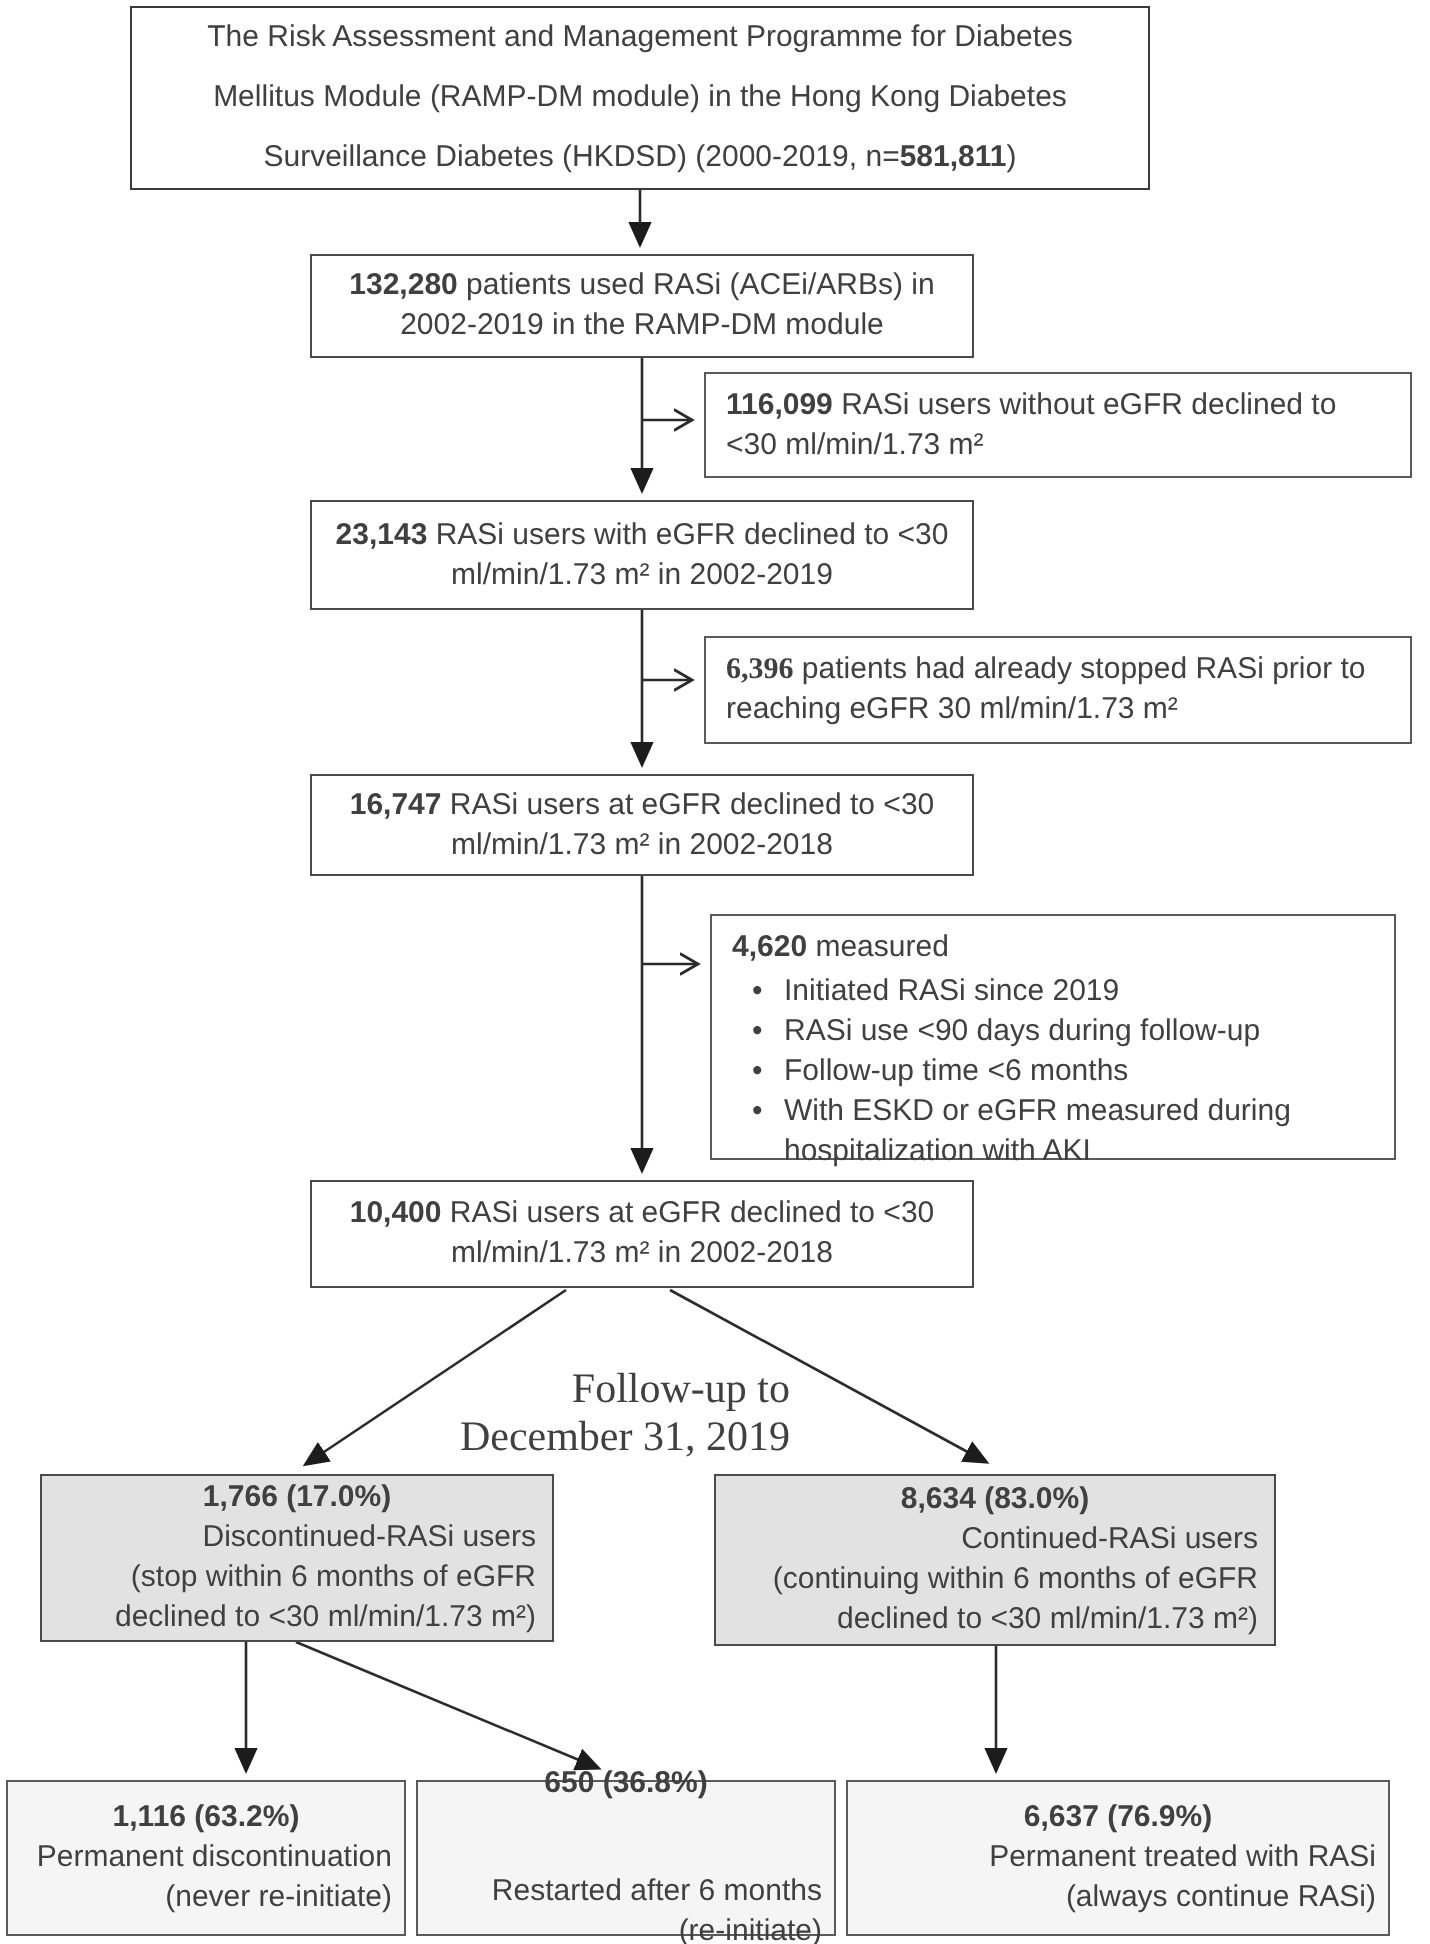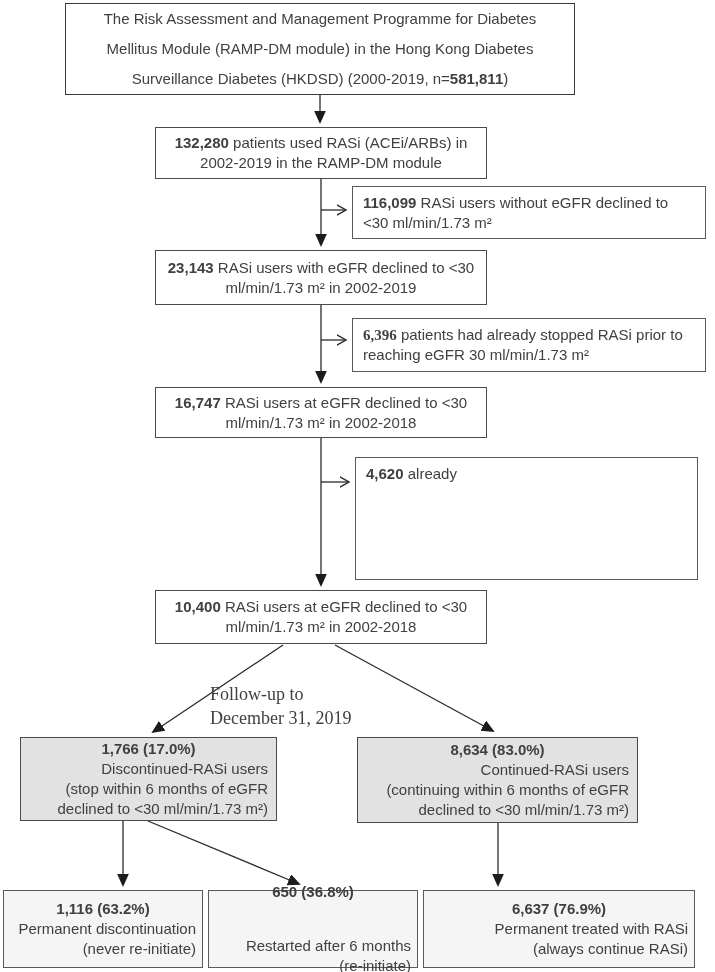--- a/index.html
+++ b/index.html
@@ -17,21 +17,21 @@
   .center{text-align:center;}
   .left{text-align:left;}
   .b{font-weight:bold;}
   .pre{white-space:pre-line;text-align:right;}
   .serif{font-family:"Liberation Serif","DejaVu Serif",serif;}
   .titlebox{line-height:30px;padding:4px 12px;border-color:#3a3a3a;}
   .main{padding:4px 10px;}
   .side{padding:5px 10px;border-color:#5a5a5a;}
   .graybox{background:#e2e2e2;border-color:#4a4a4a;padding:14px 8px;}
   .lightbox{background:#f5f5f5;border-color:#5a5a5a;padding:4px 6px;}
-  .follow{position:absolute;z-index:1;text-align:left;font-size:18px;line-height:24px;}
+  .follow{position:absolute;z-index:1;text-align:right;font-size:21px;line-height:24px;}
   ul.excl{list-style:none;margin:2px 0 0 0;padding:0 0 0 6px;}
   ul.excl li{position:relative;padding-left:20px;line-height:20px;}
   ul.excl li::before{content:"\2022";position:absolute;left:4px;top:0;}
 </style>
 </head>
 <body>
 
 <div class="stage">
 
   <svg class="wires" width="715" height="972" viewBox="0 0 715 972">
@@ -77,21 +77,27 @@
 
   <div class="box side left" style="left:352px;top:318px;width:354px;height:54px;">
     <div><span class="b serif">6,396</span><span> patients had already stopped RASi prior to reaching eGFR 30 ml/min/1.73 m²</span></div>
   </div>
 
   <div class="box main center" style="left:155px;top:387px;width:332px;height:51px;">
     <div><span class="b">16,747</span><span> RASi users at eGFR declined to &lt;30 ml/min/1.73 m² in 2002-2018</span></div>
   </div>
 
   <div class="box side left" style="left:355px;top:457px;width:343px;height:123px;justify-content:flex-start;padding-top:6px;">
-    <div><span class="b">4,620</span><span> already</span></div>
+    <div><span class="b">4,620</span><span> measured</span></div>
+    <ul class="excl">
+      <li>Initiated RASi since 2019</li>
+      <li>RASi use &lt;90 days during follow-up</li>
+      <li>Follow-up time &lt;6 months</li>
+      <li>With ESKD or eGFR measured during hospitalization with AKI</li>
+    </ul>
   </div>
 
   <div class="box main center" style="left:155px;top:590px;width:332px;height:54px;">
     <div><span class="b">10,400</span><span> RASi users at eGFR declined to &lt;30 ml/min/1.73 m² in 2002-2018</span></div>
   </div>
 
   <div class="follow pre serif" style="left:210px;top:682px;width:185px;">Follow-up to
 December 31, 2019</div>
 
   <div class="box graybox center" style="left:20px;top:737px;width:257px;height:84px;">

